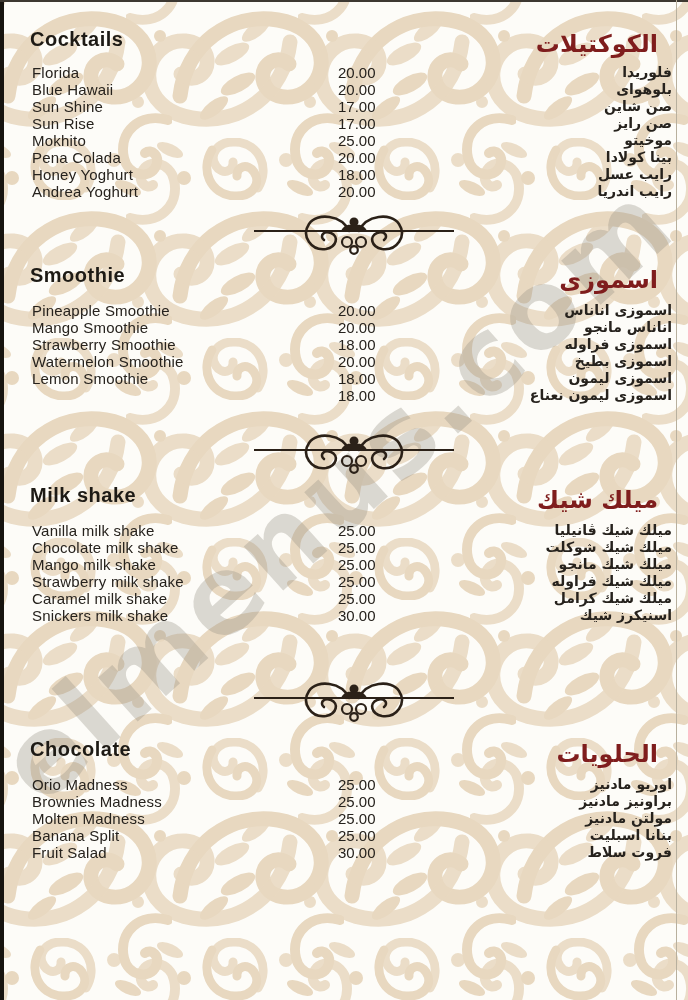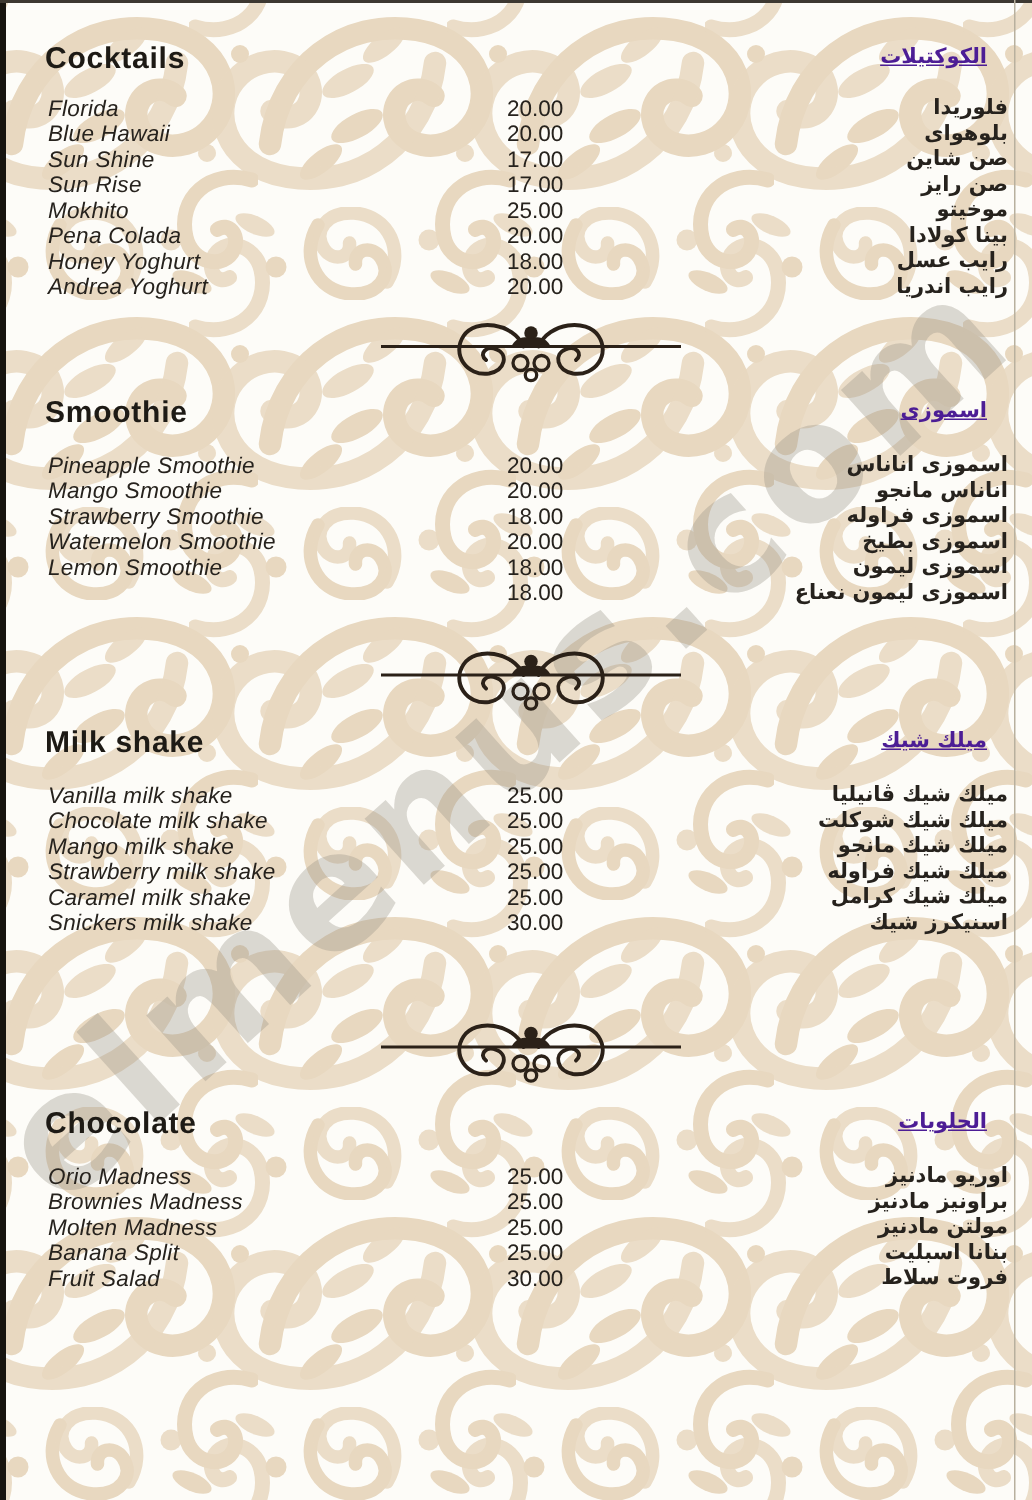--- a/index.html
+++ b/index.html
@@ -22,27 +22,27 @@
   .edge-top  {position:absolute;left:0;top:0;width:688px;height:2px;background:#3d3831;z-index:3;}
   .edge-right{position:absolute;left:676px;top:0;width:1px;height:1000px;background:#b8b09e;z-index:3;}
   
   .section{position:absolute;left:0;width:688px;z-index:2;}
   .title-en{
     position:absolute;left:30px;top:0;
     font-size:20px;font-weight:700;color:#1d1a15;letter-spacing:0.5px;
   }
   .title-ar{
     position:absolute;right:30px;top:2px;direction:rtl;
-    font-family:"DejaVu Sans",sans-serif;font-size:14px;font-weight:700;color:#4c1d95;text-decoration:underline;
+    font-family:"DejaVu Sans",sans-serif;font-size:24px;font-weight:700;color:#7f1d1d;
   }
   .items{position:absolute;left:0;top:36px;width:688px;}
   .row{position:relative;height:17px;}
   .row .en{
     position:absolute;left:32px;top:0;font-size:15px;color:#26221d;
-    white-space:nowrap;letter-spacing:0.2px;font-style:italic;
+    white-space:nowrap;letter-spacing:0.2px;
   }
   .row .price{position:absolute;left:338px;top:0;font-size:15px;color:#26221d;}
   .row .ar{
     position:absolute;right:16px;top:0;direction:rtl;
     font-family:"DejaVu Sans",sans-serif;font-size:14px;font-weight:700;color:#26221d;
     white-space:nowrap;
     text-align:center;
   }
   
   #sec-cocktails{top:28px;}  #sec-cocktails .items{top:36px;}

